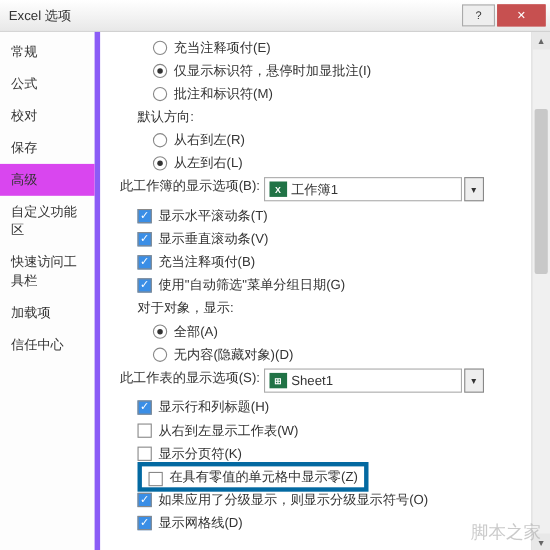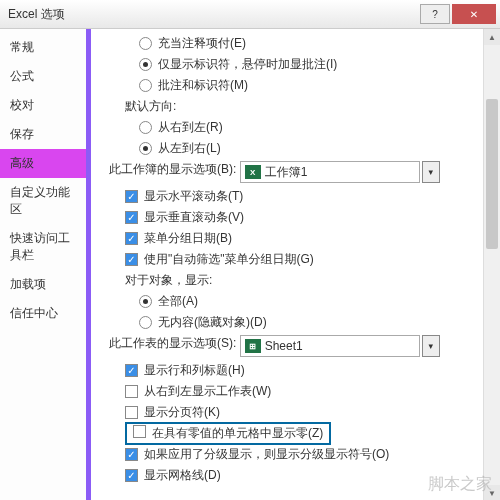--- a/index.html
+++ b/index.html
@@ -24,21 +24,21 @@
 .indent1{padding-left:16px}
 .indent2{padding-left:30px}
 .section{margin:2px 0 4px 0;font-weight:400}
 .dropdown{display:flex;align-items:flex-start}
 .selectbox{height:20px;border:1px solid #aaa;display:flex;align-items:center;padding:0 4px;background:#fff}
 .selectbox.w1{width:170px}
 .selectbox.w2{width:170px}
 .dropbtn{width:16px;height:20px;border:1px solid #888;background:#eee;display:flex;align-items:center;justify-content:center;margin-left:2px}
 .dropbtn::after{content:'▾';font-size:9px}
 .xlicon{width:16px;height:14px;background:#217346;color:#fff;font-size:8px;display:inline-flex;align-items:center;justify-content:center;margin-right:4px;font-weight:bold}
-.redbox{border:2px solid #0369a1;padding:1px 6px;display:inline-flex;align-items:flex-start}
+.redbox{border:4px solid #0369a1;padding:1px 6px;display:inline-flex;align-items:flex-end}
 .watermark{position:absolute;bottom:5px;right:8px;color:rgba(180,180,180,.7);font-size:13px}
 .scrolltrack{position:absolute;right:0;top:0;bottom:0;width:16px;background:#f0f0f0;border-left:1px solid #ddd}
 .scrollthumb{position:absolute;left:2px;width:12px;top:70px;height:150px;background:#c8c8c8;border-radius:2px}
 .scrollbtn{position:absolute;left:0;width:16px;height:16px;background:#e8e8e8;display:flex;align-items:center;justify-content:center;font-size:8px;color:#666}
 </style>
 </head>
 <body>
 
 <div class="window">
   <div class="titlebar">
@@ -94,21 +94,21 @@
       <div class="row indent1">
           <span class="check sel"></span>
           <span>显示水平滚动条(T)</span>
         </div>
       <div class="row indent1">
           <span class="check sel"></span>
           <span>显示垂直滚动条(V)</span>
         </div>
       <div class="row indent1">
           <span class="check sel"></span>
-          <span>菜单分组日期(B)</span>
+          <span>充当注释项付(B)</span>
         </div>
       <div class="row indent1">
           <span class="check sel"></span>
           <span>使用"自动筛选"菜单分组日期(G)</span>
         </div>
       <div class="row indent1">对于对象，显示:</div>
       <div class="row indent2">
           <span class="radio sel"></span>
           <span>全部(A)</span>
         </div>

